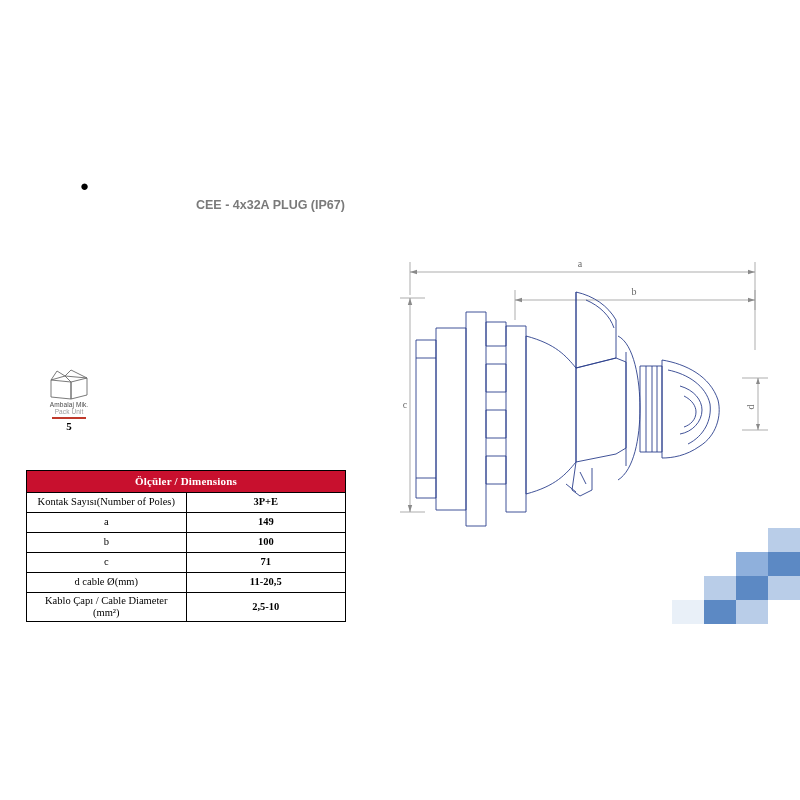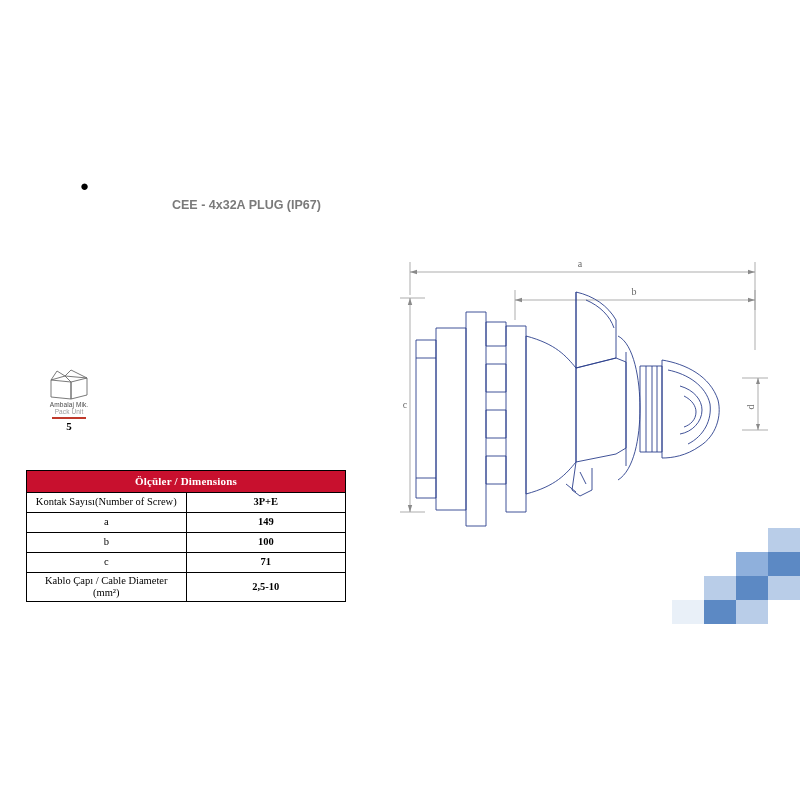--- a/index.html
+++ b/index.html
@@ -42,21 +42,21 @@
   .title-main {
     font-family: "Liberation Serif", serif;
     font-weight: bold;
     font-size: 15.5px;
     letter-spacing: -0.1px;
     color: #000000;
     white-space: nowrap;
   }
   .title-sub {
     margin-top: 5px;
-    margin-left: 92px;
+    margin-left: 116px;
     font-family: "Liberation Sans", sans-serif;
     font-weight: bold;
     font-size: 12.5px;
     color: #7a7a7a;
     white-space: nowrap;
   }
 
   
   .pack-unit {
     position: absolute;
@@ -186,34 +186,38 @@
   </div>
 
   <table class="dim-table">
     <thead>
       <tr>
         <th colspan="2">Ölçüler / Dimensions</th>
       </tr>
     </thead>
     <tbody>
       <tr>
-        <td class="label">Kontak Sayısı(Number of Screw)</td>
+        <td class="label">Kontak Sayısı(Number of Poles)</td>
         <td class="value">3P+E</td>
       </tr>
       <tr>
         <td class="label">a</td>
         <td class="value">149</td>
       </tr>
       <tr>
         <td class="label">b</td>
         <td class="value">100</td>
       </tr>
       <tr>
         <td class="label">c</td>
         <td class="value">71</td>
+      </tr>
+      <tr>
+        <td class="label">d cable Ø(mm)</td>
+        <td class="value">11-20,5</td>
       </tr>
       <tr>
         <td class="label">Kablo Çapı / Cable Diameter   (mm²)</td>
         <td class="value">2,5-10</td>
       </tr>
     </tbody>
   </table>
 
   <div class="drawing">
     <svg width="400" height="300" viewBox="0 0 400 300" xmlns="http://www.w3.org/2000/svg">

